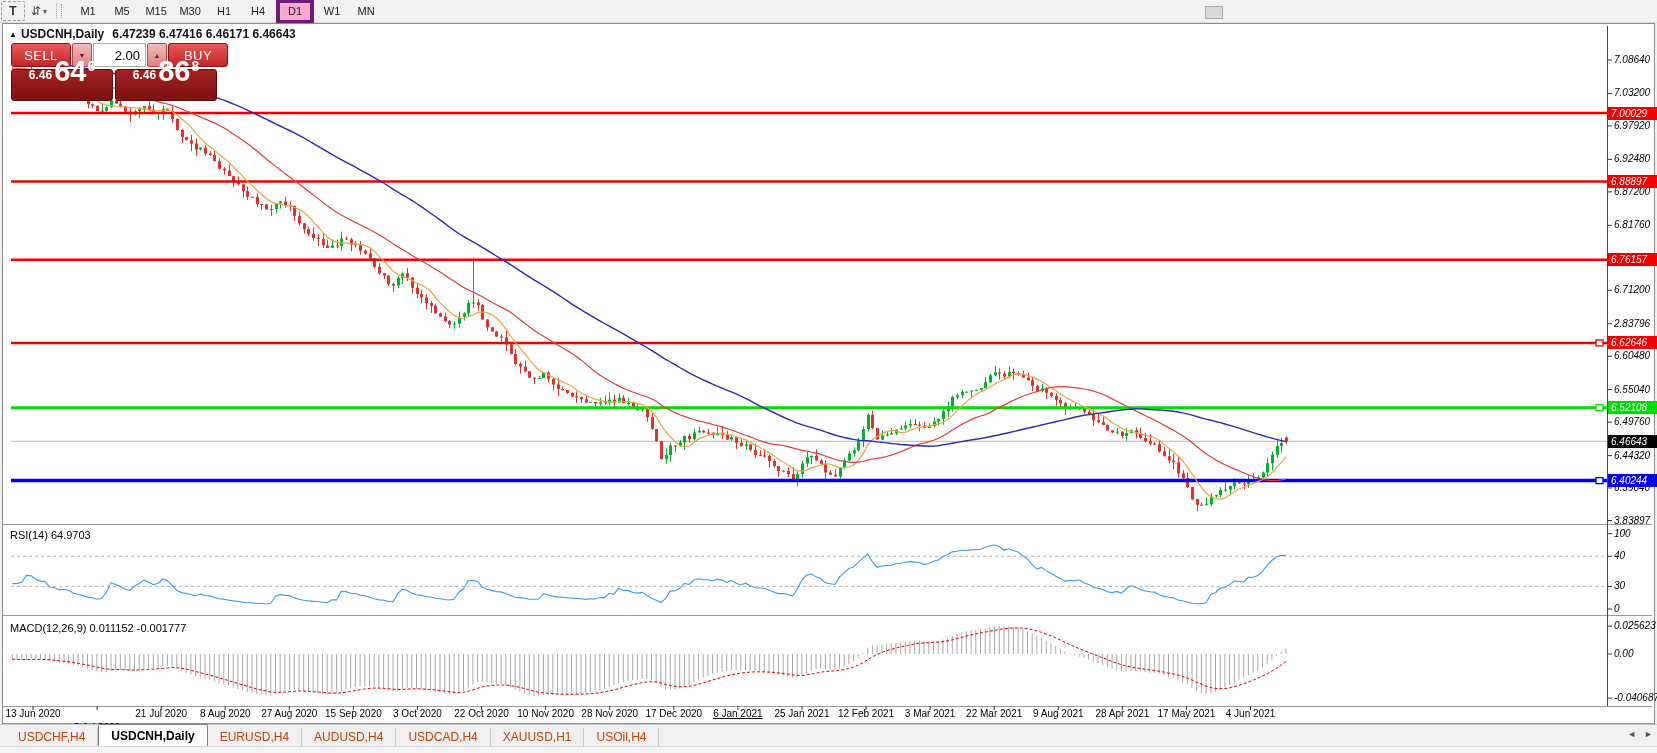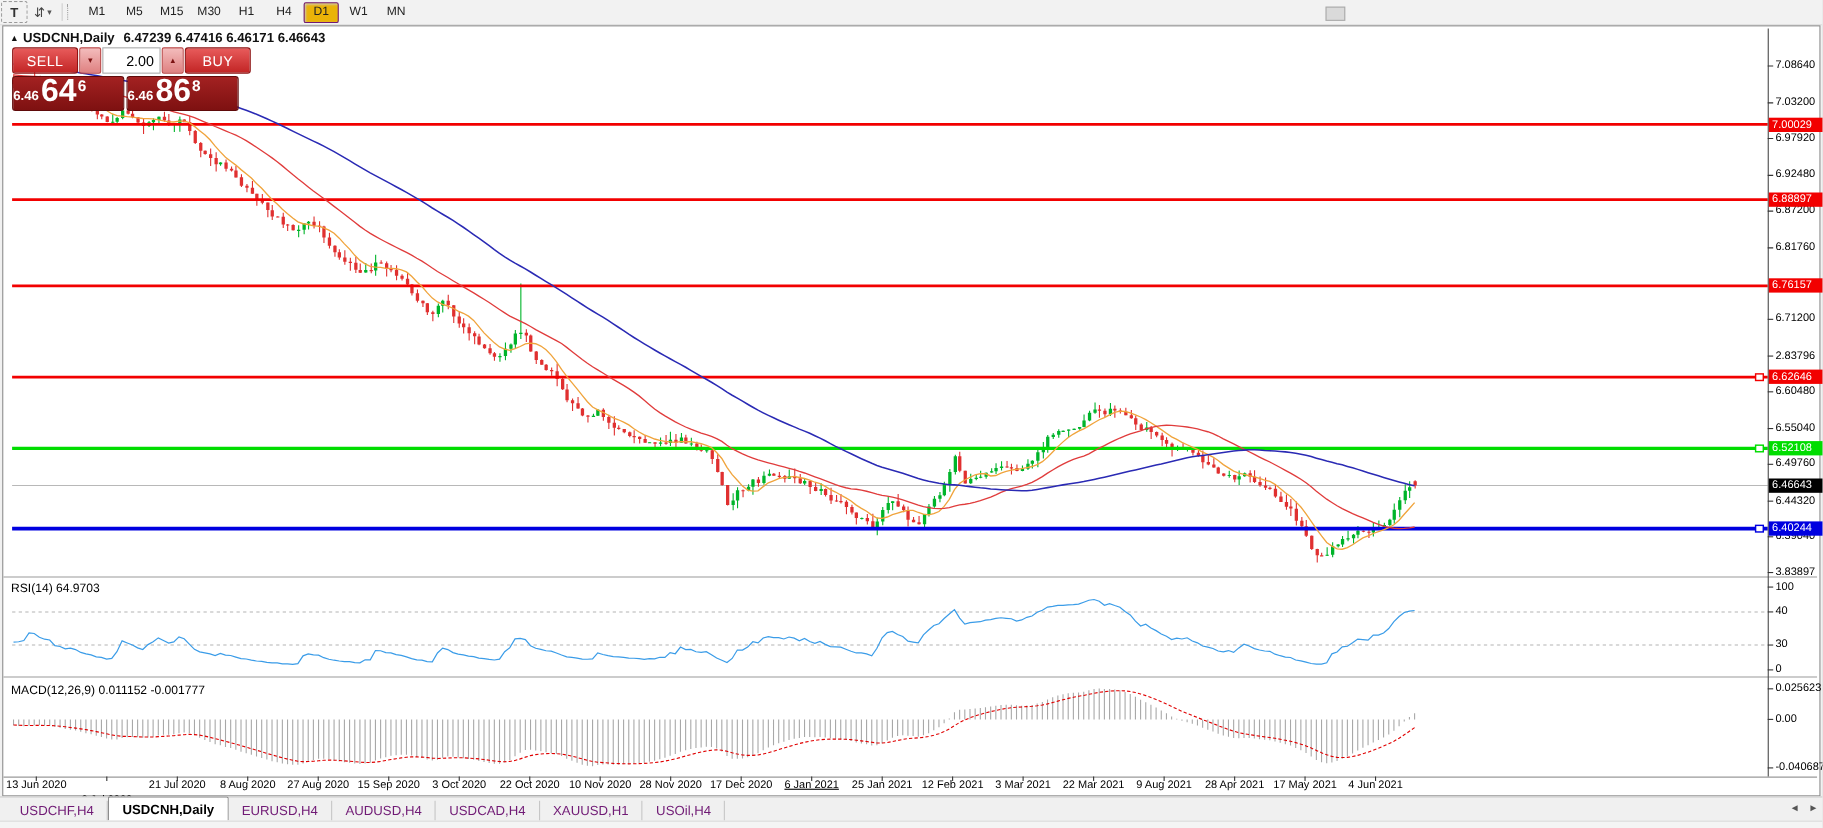--- a/index.html
+++ b/index.html
@@ -11,21 +11,21 @@
   .tool-btn{height:18px;display:flex;align-items:center;justify-content:center;margin:0 1px;
             padding:0 3px;border:1px solid transparent;border-radius:2px;cursor:default;}
   .text-tool{width:16px;font-weight:700;font-size:12px;border:1px dashed #9a9a9a;color:#333;}
   .icon-btn{font-size:12px;color:#444;}
   .icon-btn .caret{font-size:8px;margin-left:2px;color:#555;}
   .vsep{width:1px;height:16px;background:#cfcfcf;margin:0 4px;}
   .grip{width:3px;height:14px;border-left:1px dotted #9f9f9f;margin-right:6px;}
   .tf-group{display:flex;align-items:center;}
   .tf-btn{min-width:24px;height:17px;display:flex;align-items:center;justify-content:center;
           font-size:11px;color:#222;padding:0 3px;margin:0 1px;border:1px solid transparent;border-radius:2px;}
-  .tf-btn.active{background:#eab308;border:1px solid #701a75;box-shadow:inset 1px 1px 2px #c9c9c9;}
+  .tf-btn.active{background:#f9a8d4;border:4px solid #701a75;box-shadow:inset 1px 1px 2px #c9c9c9;}
   .toolbar-thumb{position:absolute;left:1205px;top:6px;width:16px;height:11px;background:#dadada;border:1px solid #ababab;}
   
   .chart-window{position:absolute;left:2px;top:23px;width:1651px;height:699px;background:#fff;
                 border:1px solid #8c8c8c;}
   .chart-window svg{position:absolute;left:0;top:0;}
   .chart-title{position:absolute;left:6px;top:3px;font-size:12px;font-weight:700;white-space:nowrap;}
   .chart-title .tri{font-size:8px;margin-right:4px;position:relative;top:-1px;}
   .chart-title .quotes{margin-left:8px;}
   .pane-label{position:absolute;left:7px;font-size:11px;color:#000;white-space:nowrap;}
   
@@ -33,39 +33,39 @@
   .tp-row1{display:flex;align-items:stretch;height:24px;}
   .tp-btn{flex:0 0 58px;display:flex;align-items:center;justify-content:center;color:#fff;
           font-size:13px;letter-spacing:.4px;border:1px solid #8d1212;border-radius:3px;
           background:linear-gradient(#e85b5b,#c22525);}
   .tp-spin{flex:0 0 18px;display:flex;align-items:center;justify-content:center;margin:0 1px;
            border:1px solid #b44;border-radius:2px;background:linear-gradient(#f3bcbc,#df8181);
            color:#7c1212;font-size:7px;}
   .tp-vol{flex:0 0 46px;width:46px;border:1px solid #ababab;font-family:"Liberation Sans",sans-serif;
           font-size:13px;text-align:right;padding:0 5px 0 0;color:#000;}
   .tp-row2{display:flex;margin-top:2px;height:32px;}
-  .tp-price{flex:1;display:flex;align-items:flex-end;justify-content:flex-start;color:#fff;
+  .tp-price{flex:1;display:flex;align-items:flex-end;justify-content:center;color:#fff;
             border:1px solid #5f0a0a;border-radius:3px;background:linear-gradient(#a32121,#7e1111);
-            padding-bottom:2px;}
+            padding-bottom:14px;}
   .tp-price + .tp-price{margin-left:2px;}
   .tp-price .small{font-size:12px;font-weight:700;margin:0 2px 4px 0;}
   .tp-price .big{font-size:29px;font-weight:600;line-height:29px;}
   .tp-price .sup{font-size:14px;font-weight:600;position:relative;top:-12px;margin-left:1px;}
   
-  #price-axis{position:absolute;left:0;top:0;width:1651px;height:697px;pointer-events:none;}
+  #price-axis{position:absolute;left:0;top:0;width:1651px;height:697px;pointer-events:none;font-style:italic;}
   .tick-label{position:absolute;left:1611px;font-size:10px;color:#000;white-space:nowrap;}
   .tag{position:absolute;left:1605px;width:48px;height:13px;line-height:13px;font-size:10px;
        color:#fff;padding-left:3px;white-space:nowrap;}
   #date-axis{position:absolute;left:0;top:683px;width:1604px;height:14px;}
   .date-label{position:absolute;top:1px;font-size:10px;color:#000;white-space:nowrap;transform:translateX(-50%);}
   
   .tab-strip{position:absolute;left:0;top:724px;width:1657px;height:21px;background:#f0f0f0;
              border-top:1px solid #c9c9c9;display:flex;align-items:flex-end;}
   .tabs{display:flex;align-items:flex-end;height:21px;padding-left:6px;}
-  .tab{height:18px;display:flex;align-items:center;padding:0 12px;font-size:12px;color:#701a75;
+  .tab{height:18px;display:flex;align-items:center;padding:0 12px;font-size:12px;color:#c2410c;
        border-right:1px solid #c6c6c6;}
   .tab.active{background:#fff;border:1px solid #7f7f7f;border-bottom:none;height:21px;
               font-weight:700;color:#000;border-radius:2px 2px 0 0;}
   .tab-nav{position:absolute;right:4px;top:4px;display:flex;gap:8px;font-size:9px;color:#555;}
   .status-strip{position:absolute;left:0;top:746px;width:1657px;height:7px;background:#f4f4f4;
                 border-top:1px solid #d9d9d9;}
 </style>
 </head>
 <body>
 

